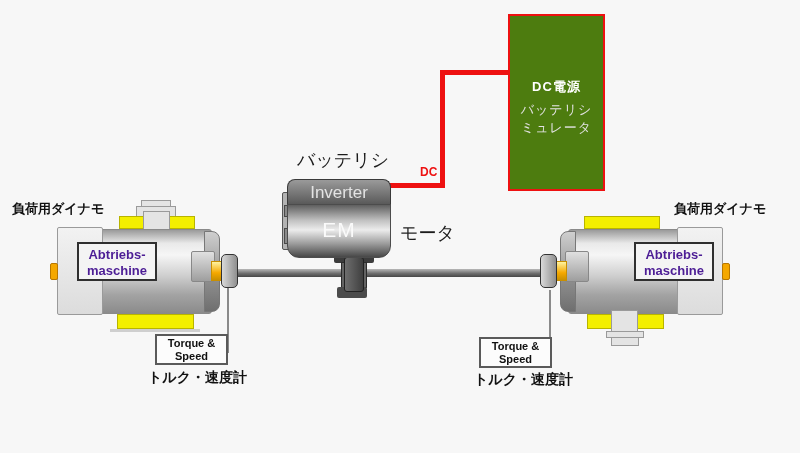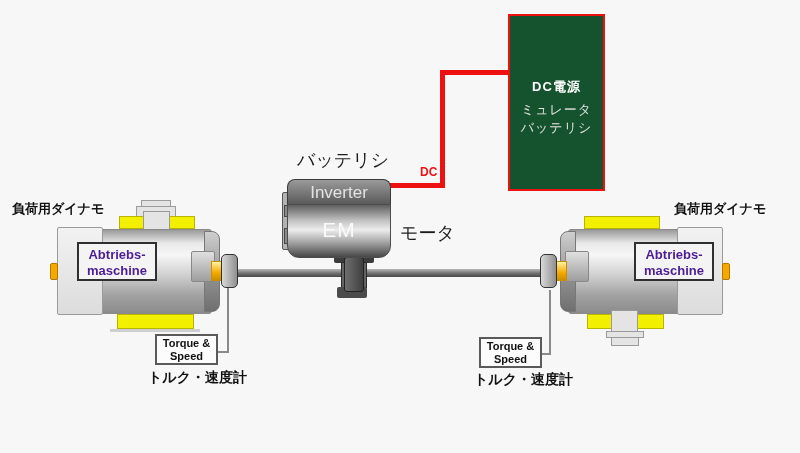--- a/index.html
+++ b/index.html
@@ -2,21 +2,21 @@
 <html><head>
 <meta charset="utf-8">
 <style>
   html,body{margin:0;padding:0;}
   body{font-family:"Liberation Sans","DejaVu Sans",sans-serif;}
   .stage{position:relative;width:800px;height:453px;background:#f7f7f7;overflow:hidden;}
   .stage *{position:absolute;box-sizing:border-box;}
   .group{position:static;}
 
   
-  .dc-box{left:508px;top:14px;width:97px;height:177px;background:#14532d;border:2px solid #ee1111;
+  .dc-box{left:508px;top:14px;width:97px;height:177px;background:#4d7c0f;border:2px solid #ee1111;
           text-align:center;padding-top:62px;}
   .dc-title{position:static;display:block;color:#ffffff;font-weight:bold;font-size:13px;letter-spacing:1px;margin-bottom:5px;}
   .dc-sub{position:static;display:block;color:#e2e2e2;font-size:13px;line-height:18px;letter-spacing:1px;}
 
   
   .wire-red-bottom{left:388px;top:183px;width:57px;height:5px;background:#ee1111;}
   .wire-red-vert{left:440px;top:70px;width:5px;height:118px;background:#ee1111;}
   .wire-red-top{left:440px;top:70px;width:68px;height:5px;background:#ee1111;}
   .wire-dc-label{left:420px;top:165px;color:#ee1111;font-weight:bold;font-size:12px;}
 
@@ -87,21 +87,21 @@
   .rm-boss{left:565px;}
   .rm-yellow-top{left:584px;top:216px;width:76px;}
   .rm-yellow-bottom{left:587px;top:314px;width:77px;height:15px;}
   .rm-vent-foot{left:611px;top:310px;width:27px;height:22px;}
   .rm-vent-flange{left:606px;top:331px;width:38px;height:7px;}
   .rm-vent-cap{left:611px;top:337px;width:28px;height:9px;}
   .rm-ring{left:556px;}
   .rm-flange{left:540px;}
 
   
-  .sensor-box{width:63px;height:31px;background:#fcfcfc;border:2px solid #5a5a5a;text-align:center;padding-top:1px;}
+  .sensor-box{width:73px;height:31px;background:#fcfcfc;border:2px solid #5a5a5a;text-align:center;padding-top:1px;}
   .sensor-box span{position:static;display:block;font-weight:bold;font-size:11px;line-height:13px;color:#111;}
   .sensor-jp{font-weight:bold;font-size:14px;color:#111;}
   .s-wire{background:#8a8a8a;}
   .ls-wire-v{left:227px;top:288px;width:2px;height:64px;}
   .ls-wire-h{left:213px;top:351px;width:16px;height:2px;}
   .ls-box{left:155px;top:334px;}
   .ls-jp{left:148px;top:369px;}
   .rs-wire-v{left:549px;top:290px;width:2px;height:64px;}
   .rs-wire-h{left:539px;top:353px;width:12px;height:2px;}
   .rs-box{left:479px;top:337px;}
@@ -110,22 +110,22 @@
 </head>
 <body>
 
 <div class="stage">
 
   <div class="shaft"></div>
 
   <div class="group">
     <div class="dc-box">
       <span class="dc-title">DC電源</span>
+      <span class="dc-sub">バッテリシ</span>
       <span class="dc-sub">ミュレータ</span>
-      <span class="dc-sub">バッテリシ</span>
     </div>
     <div class="wire-red-bottom"></div>
     <div class="wire-red-vert"></div>
     <div class="wire-red-top"></div>
     <div class="wire-dc-label">DC</div>
   </div>
 
   <div class="group">
     <div class="inverter-jp-label">バッテリシ</div>
     <div class="em-mount-top"></div>

